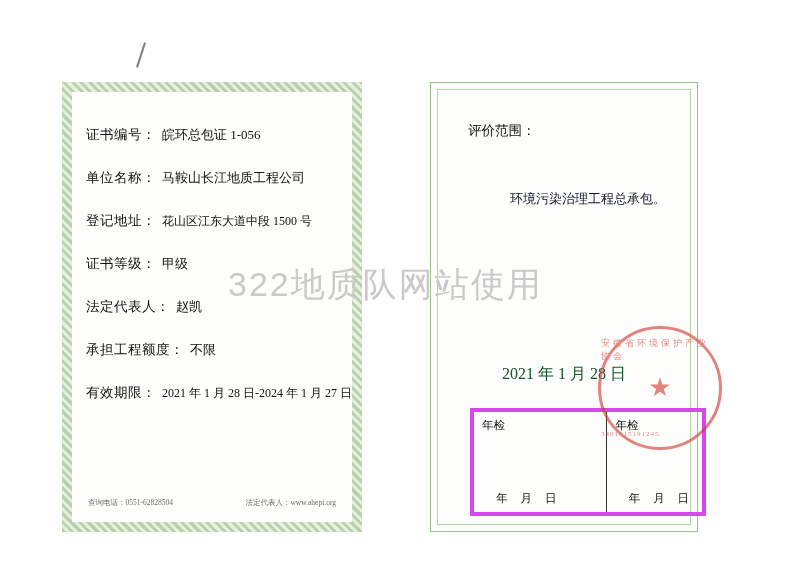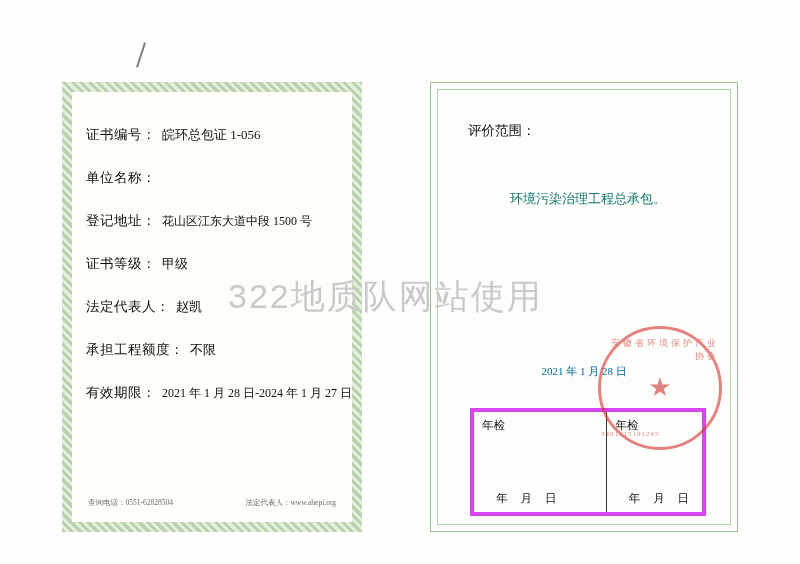--- a/index.html
+++ b/index.html
@@ -85,41 +85,40 @@
   .watermark {
     position: absolute;
     left: 228px;
     top: 262px;
     font-size: 34px;
     color: #c9c9c9;
     letter-spacing: 2px;
     font-family: "Liberation Sans", sans-serif;
     white-space: nowrap;
     z-index: 5;
-    margin-top: 12px;
   }
 
   
   .stroke-mark {
     position: absolute;
     left: 140px;
     top: 42px;
     width: 2px;
     height: 26px;
     background: #555;
     transform: rotate(18deg);
     opacity: 0.75;
   }
 
   
   .right-panel {
     position: absolute;
     left: 430px;
     top: 82px;
-    width: 308px;
+    width: 268px;
     height: 450px;
     background: #fdfdfb;
     border: 1px solid #9cbf8d;
     box-sizing: border-box;
   }
   .right-inner {
     position: absolute;
     left: 6px; top: 6px; right: 6px; bottom: 6px;
     border: 1px solid #b7d3a9;
     box-sizing: border-box;
@@ -129,39 +128,39 @@
     left: 30px;
     top: 32px;
     font-size: 13.5px;
     color: #111;
   }
   .scope-body {
     position: absolute;
     left: 72px;
     top: 100px;
     font-size: 13px;
-    color: #0f766e;
+    color: #0f172a;
   }
   .issuer {
     position: absolute;
     left: 0;
     right: 0;
     top: 248px;
     text-align: center;
     font-size: 12px;
     color: #111;
   }
   .issue-date {
     position: absolute;
     left: 0;
     right: 0;
     top: 274px;
     text-align: center;
-    font-size: 11px;
-    color: #0369a1;
+    font-size: 16px;
+    color: #14532d;
   }
 
   
   .seal {
     position: absolute;
     left: 160px;
     top: 236px;
     width: 118px;
     height: 118px;
     border-radius: 50%;
@@ -175,21 +174,21 @@
     top: 50%;
     transform: translate(-50%, -50%);
     color: #d03a33;
     font-size: 26px;
     line-height: 1;
   }
   .seal .seal-text-top {
     position: absolute;
     left: 0; right: 0;
     top: 8px;
-    text-align: right;
+    text-align: left;
     font-size: 9px;
     color: #d03a33;
     letter-spacing: 3px;
   }
   .seal .seal-text-bottom {
     position: absolute;
     left: 0; right: 0;
     bottom: 9px;
     text-align: left;
     font-size: 7px;
@@ -246,20 +245,21 @@
 
       <div class="left-fields">
 
         <div class="field-row">
           <span class="field-label">证书编号：</span>
           <span class="field-value">皖环总包证 1-056</span>
         </div>
 
         <div class="field-row">
           <span class="field-label">单位名称：</span>
+          <span class="field-value">马鞍山长江地质工程公司</span>
         </div>
 
         <div class="field-row">
           <span class="field-label">登记地址：</span>
           <span class="field-value small">花山区江东大道中段 1500 号</span>
         </div>
 
         <div class="field-row">
           <span class="field-label">证书等级：</span>
           <span class="field-value">甲级</span>

